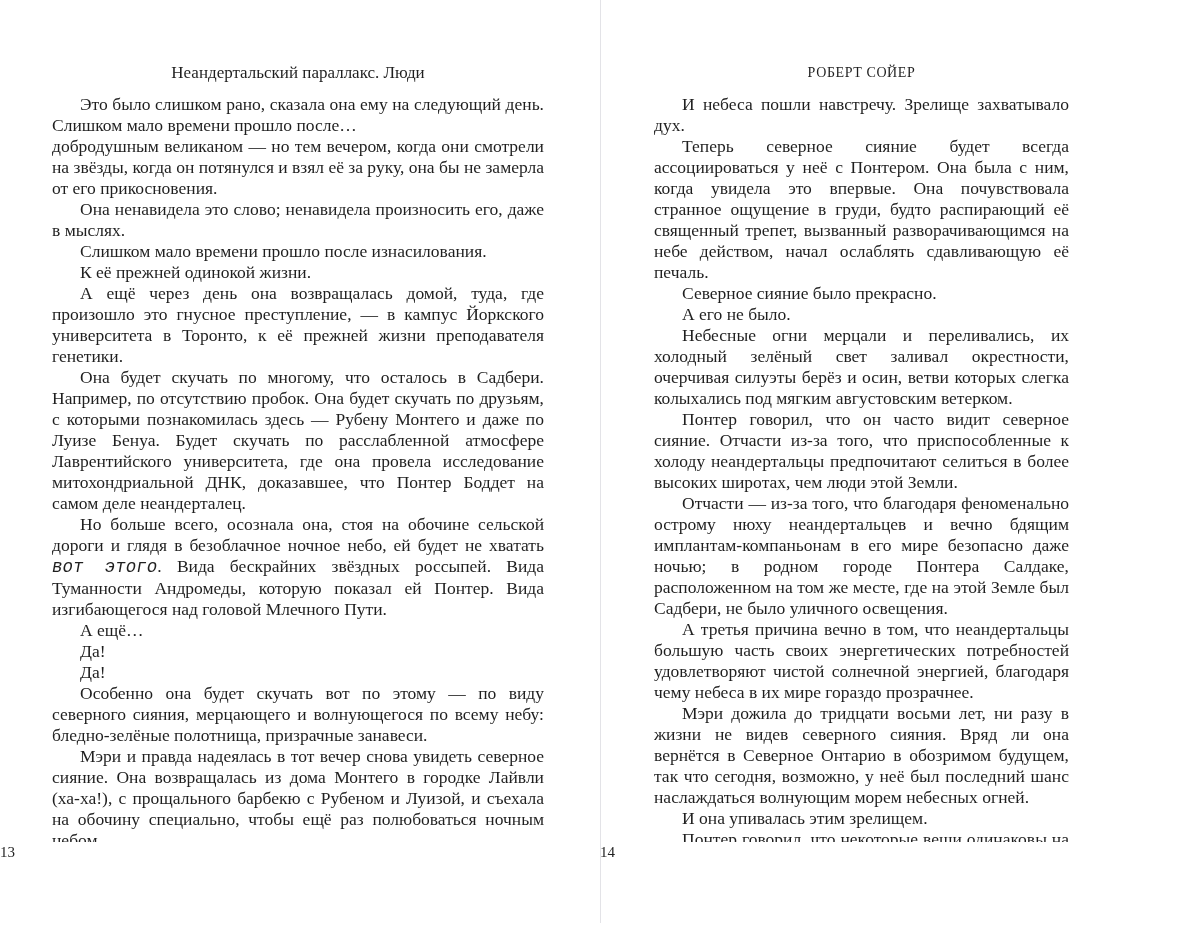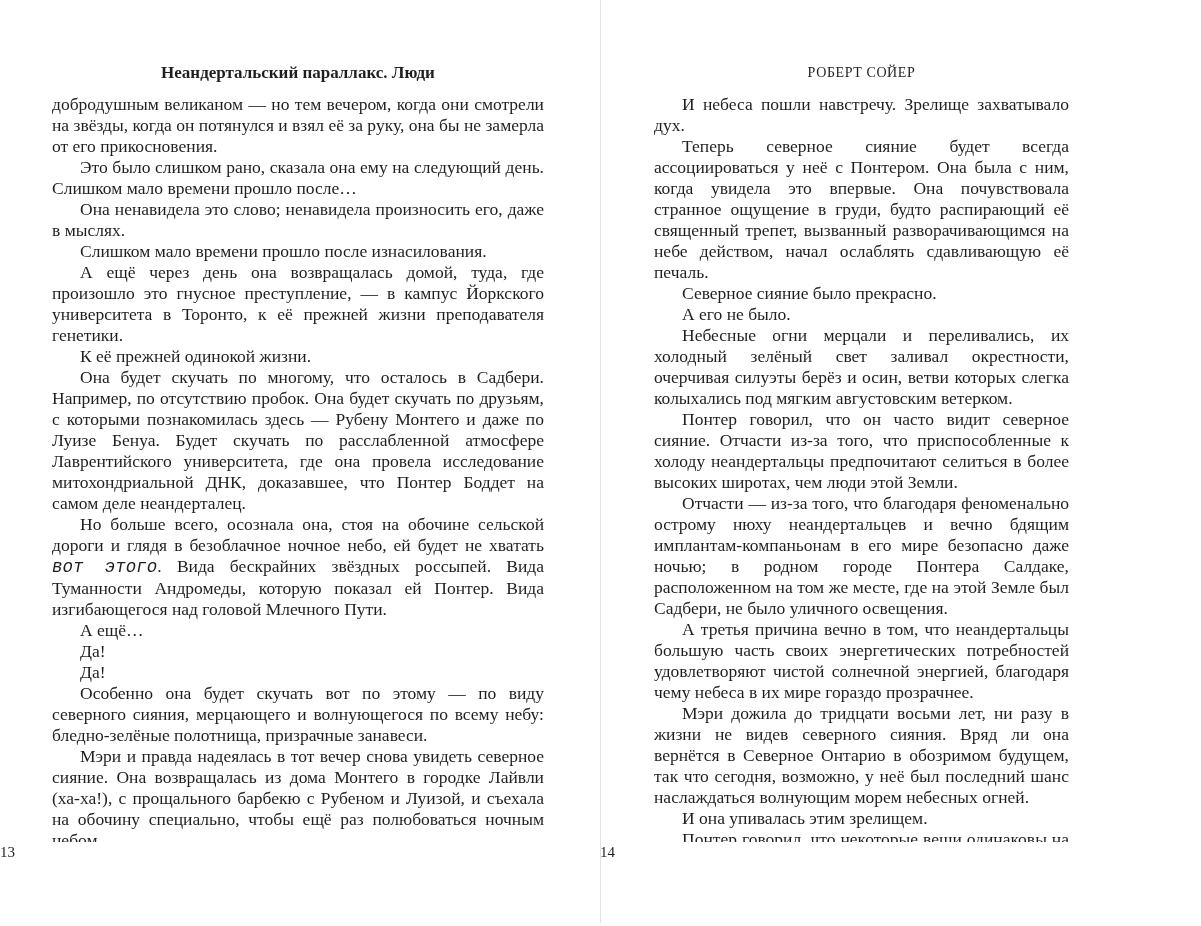--- a/index.html
+++ b/index.html
@@ -40,21 +40,21 @@
     width: 1px;
     height: 923px;
     background: var(--divider-color);
   }
   .running-head {
     text-align: center;
     margin: 0 0 11px 0;
     line-height: 20px;
     white-space: nowrap;
   }
-  .head-title  { font-weight: bold; font-size: 17px; }
+  .head-title  { font-weight: normal; font-size: 17px; }
   .head-author { font-weight: normal; font-size: 14px; letter-spacing: 0.6px; }
   .page-body {
     font-size: 17.5px;
     line-height: 21px;
     text-align: justify;
     height: 748px;
     overflow: hidden;
     hyphens: auto;
     -webkit-hyphens: auto;
   }
@@ -70,26 +70,26 @@
   }
 </style>
 </head>
 <body>
 
 <div class="spread">
 
   <section class="page page-left">
     <header class="running-head head-title">Неандертальский параллакс. Люди</header>
     <div class="page-body">
+        <p class="para"><span class="">Это было слишком рано, сказала она ему на следующий день. Слишком мало времени прошло после…</span></p>
         <p class="para no-indent"><span class="">добродушным великаном — но тем вечером, когда они смотрели на звёзды, когда он потянулся и взял её за руку, она бы не замерла от его прикосновения.</span></p>
-        <p class="para"><span class="">Это было слишком рано, сказала она ему на следующий день. Слишком мало времени прошло после…</span></p>
         <p class="para"><span class="">Она ненавидела это слово; ненавидела произносить его, даже в мыслях.</span></p>
         <p class="para"><span class="">Слишком мало времени прошло после изнасилования.</span></p>
+        <p class="para"><span class="">К её прежней одинокой жизни.</span></p>
         <p class="para"><span class="">А ещё через день она возвращалась домой, туда, где произошло это гнусное преступление, — в кампус Йоркского университета в Торонто, к её прежней жизни преподавателя генетики.</span></p>
-        <p class="para"><span class="">К её прежней одинокой жизни.</span></p>
         <p class="para"><span class="">Она будет скучать по многому, что осталось в Садбери. Например, по отсутствию пробок. Она будет скучать по друзьям, с которыми познакомилась здесь — Рубену Монтего и даже по Луизе Бенуа. Будет скучать по расслабленной атмосфере Лаврентийского университета, где она провела исследование митохондриальной ДНК, доказавшее, что Понтер Боддет на самом деле неандерталец.</span></p>
         <p class="para"><span class="">Но больше всего, осознала она, стоя на обочине сельской дороги и глядя в безоблачное ночное небо, ей будет не хватать </span><span class="italic">вот этого</span><span class="">. Вида бескрайних звёздных россыпей. Вида Туманности Андромеды, которую показал ей Понтер. Вида изгибающегося над головой Млечного Пути.</span></p>
         <p class="para"><span class="">А ещё…</span></p>
         <p class="para"><span class="">Да!</span></p>
         <p class="para"><span class="">Да!</span></p>
         <p class="para"><span class="">Особенно она будет скучать вот по этому — по виду северного сияния, мерцающего и волнующегося по всему небу: бледно-зелёные полотнища, призрачные занавеси.</span></p>
         <p class="para"><span class="">Мэри и правда надеялась в тот вечер снова увидеть северное сияние. Она возвращалась из дома Монтего в городке Лайвли (ха-ха!), с прощального барбекю с Рубеном и Луизой, и съехала на обочину специально, чтобы ещё раз полюбоваться ночным небом.</span></p>
       </div>
     <div class="folio">13</div>
   </section>

